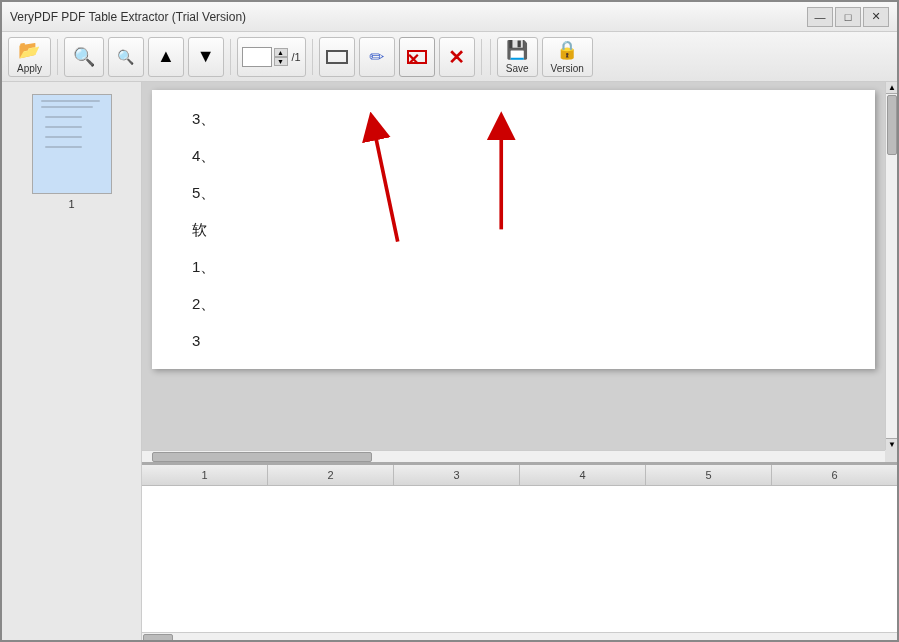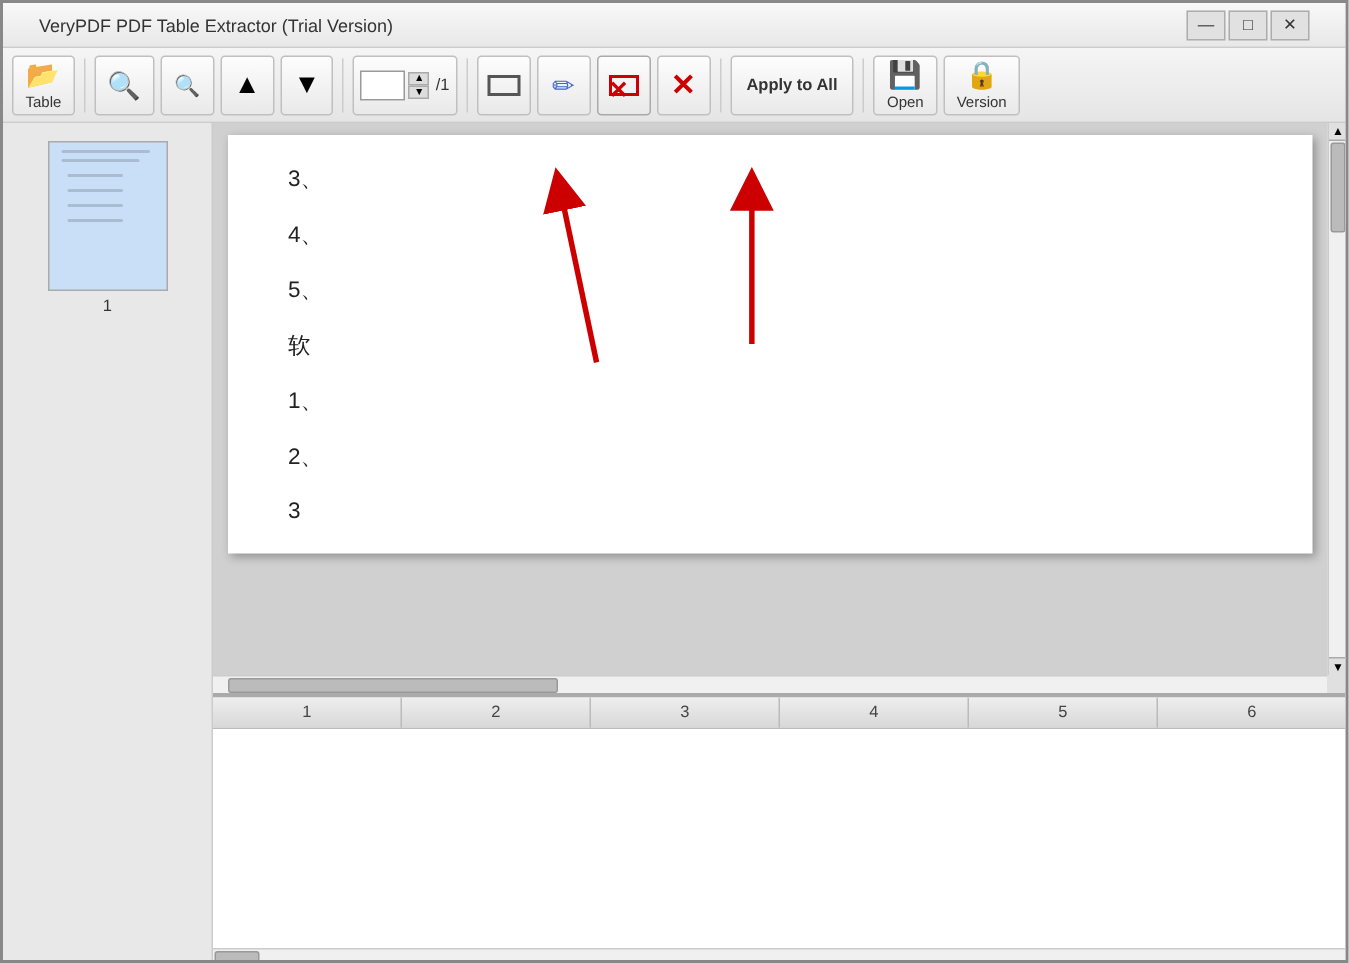--- a/index.html
+++ b/index.html
@@ -13,21 +13,21 @@
       border: 2px solid #888;
     }
 
     
     #title-bar {
       background: linear-gradient(to bottom, #f8f8f8, #e8e8e8);
       height: 30px;
       display: flex;
       align-items: center;
       justify-content: space-between;
-      padding: 0 24px;
+      padding: 0 8px;
       border-bottom: 1px solid #ccc;
       user-select: none;
       gap: 12px;
     }
     #title-text {
       font-size: 12px;
       color: #333;
     }
     #title-buttons {
       display: flex;
@@ -338,21 +338,21 @@
     <button class="title-btn">—</button>
     <button class="title-btn">□</button>
     <button class="title-btn close">✕</button>
   </div>
 </div>
 
 <div id="toolbar">
 
   <button class="toolbar-btn">
     <span class="btn-icon">📂</span>
-    <span class="btn-label">Table</span>
+    <span class="btn-label">Apply</span>
   </button>
 
   <div class="toolbar-separator"></div>
 
   <button class="toolbar-btn" style="min-width:30px;">
     <span class="btn-icon">🔍</span>
   </button>
 
   <button class="toolbar-btn" style="min-width:30px;">
     <span class="btn-icon" style="font-size:14px;">🔍</span>
@@ -392,27 +392,26 @@
       <span style="position:absolute;top:-2px;left:-2px;color:#cc0000;font-size:16px;font-weight:bold;">✕</span>
     </span>
   </button>
 
   <button class="draw-btn">
     <span style="color:#cc0000;font-size:20px;font-weight:bold;">✕</span>
   </button>
 
   <div class="toolbar-separator"></div>
 
-  <button id="apply-btn">Apply to All</button>
 
   <div class="toolbar-separator"></div>
 
   <button class="toolbar-btn">
     <span class="btn-icon">💾</span>
-    <span class="btn-label">Open</span>
+    <span class="btn-label">Save</span>
   </button>
 
   <button class="toolbar-btn">
     <span class="btn-icon">🔒</span>
     <span class="btn-label">Version</span>
   </button>
 
 </div>
 
 <div id="main-area">

